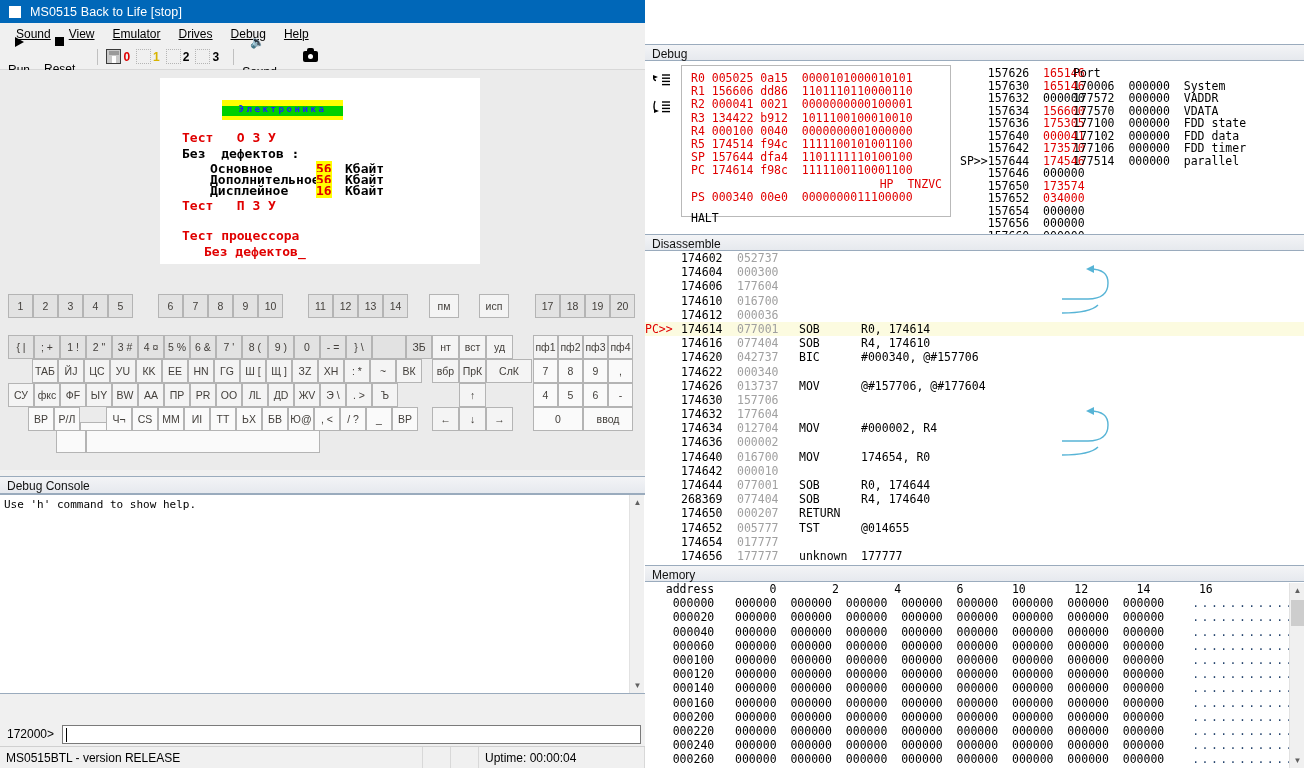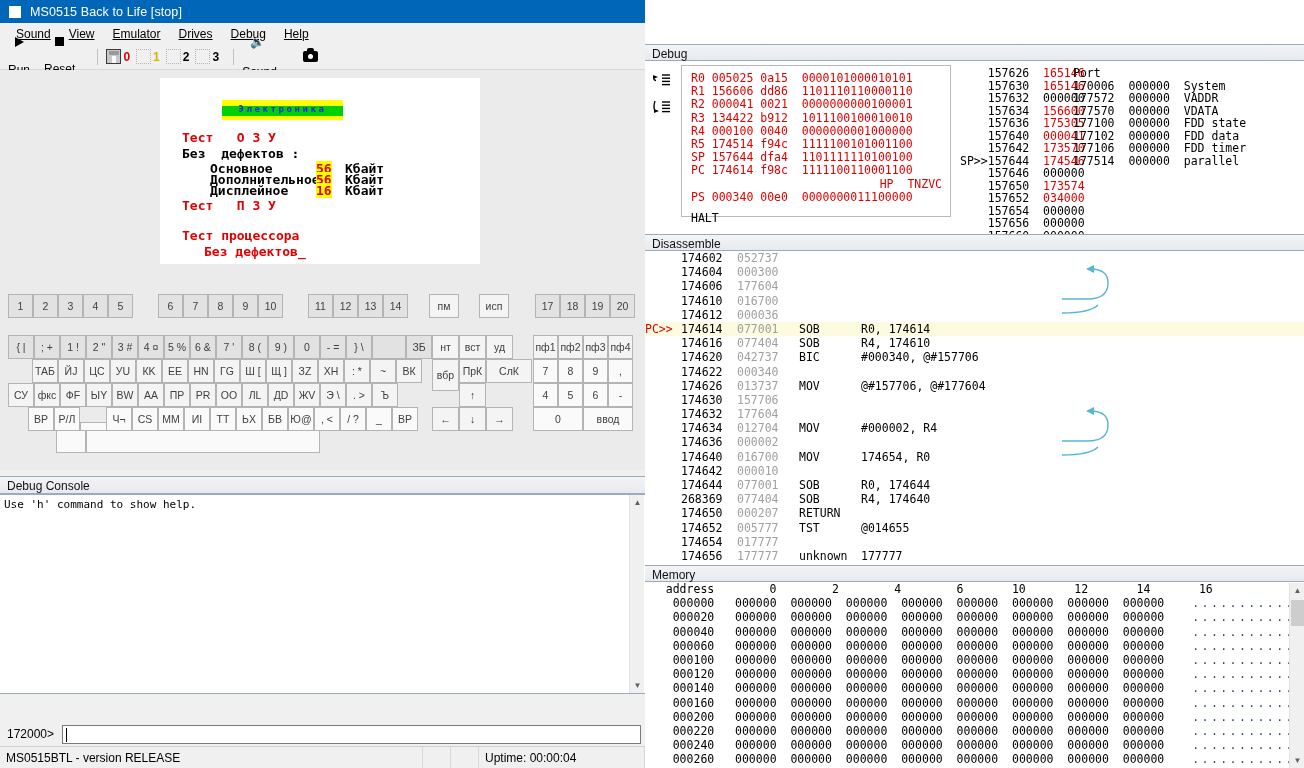--- a/index.html
+++ b/index.html
@@ -371,21 +371,21 @@
         <div class="key lighter" style="left: 340px; top: 135px; width: 26px; height: 24px;">/ ?</div>
         <div class="key lighter" style="left: 366px; top: 135px; width: 26px; height: 24px;">_</div>
         <div class="key lighter" style="left: 392px; top: 135px; width: 26px; height: 24px;">ВР</div>
       </div>
     <div class="key lighter" style="left:56px;top:158px;width:30px;height:23px"></div>
     <div class="key lighter" style="left:86px;top:158px;width:234px;height:23px"></div>
 
     <div class="key light" style="left:432px;top:63px;width:27px;height:24px">нт</div>
     <div class="key light" style="left:459px;top:63px;width:27px;height:24px">вст</div>
     <div class="key light" style="left:486px;top:63px;width:27px;height:24px">уд</div>
-    <div class="key light" style="left:432px;top:87px;width:27px;height:32px">вбр</div>
+    <div class="key light" style="left:432px;top:87px;width:27px;height:24px">вбр</div>
     <div class="key light" style="left:459px;top:87px;width:27px;height:24px">ПрК</div>
     <div class="key light" style="left:486px;top:87px;width:46px;height:24px">СлК</div>
     <div class="key light" style="left:459px;top:111px;width:27px;height:24px">↑</div>
     <div class="key light" style="left:432px;top:135px;width:27px;height:24px">←</div>
     <div class="key light" style="left:459px;top:135px;width:27px;height:24px">↓</div>
     <div class="key light" style="left:486px;top:135px;width:27px;height:24px">→</div>
 
     <div class="key light" style="left:533px;top:63px;width:25px;height:24px">пф1</div>
     <div class="key light" style="left:558px;top:63px;width:25px;height:24px">пф2</div>
     <div class="key light" style="left:583px;top:63px;width:25px;height:24px">пф3</div>

